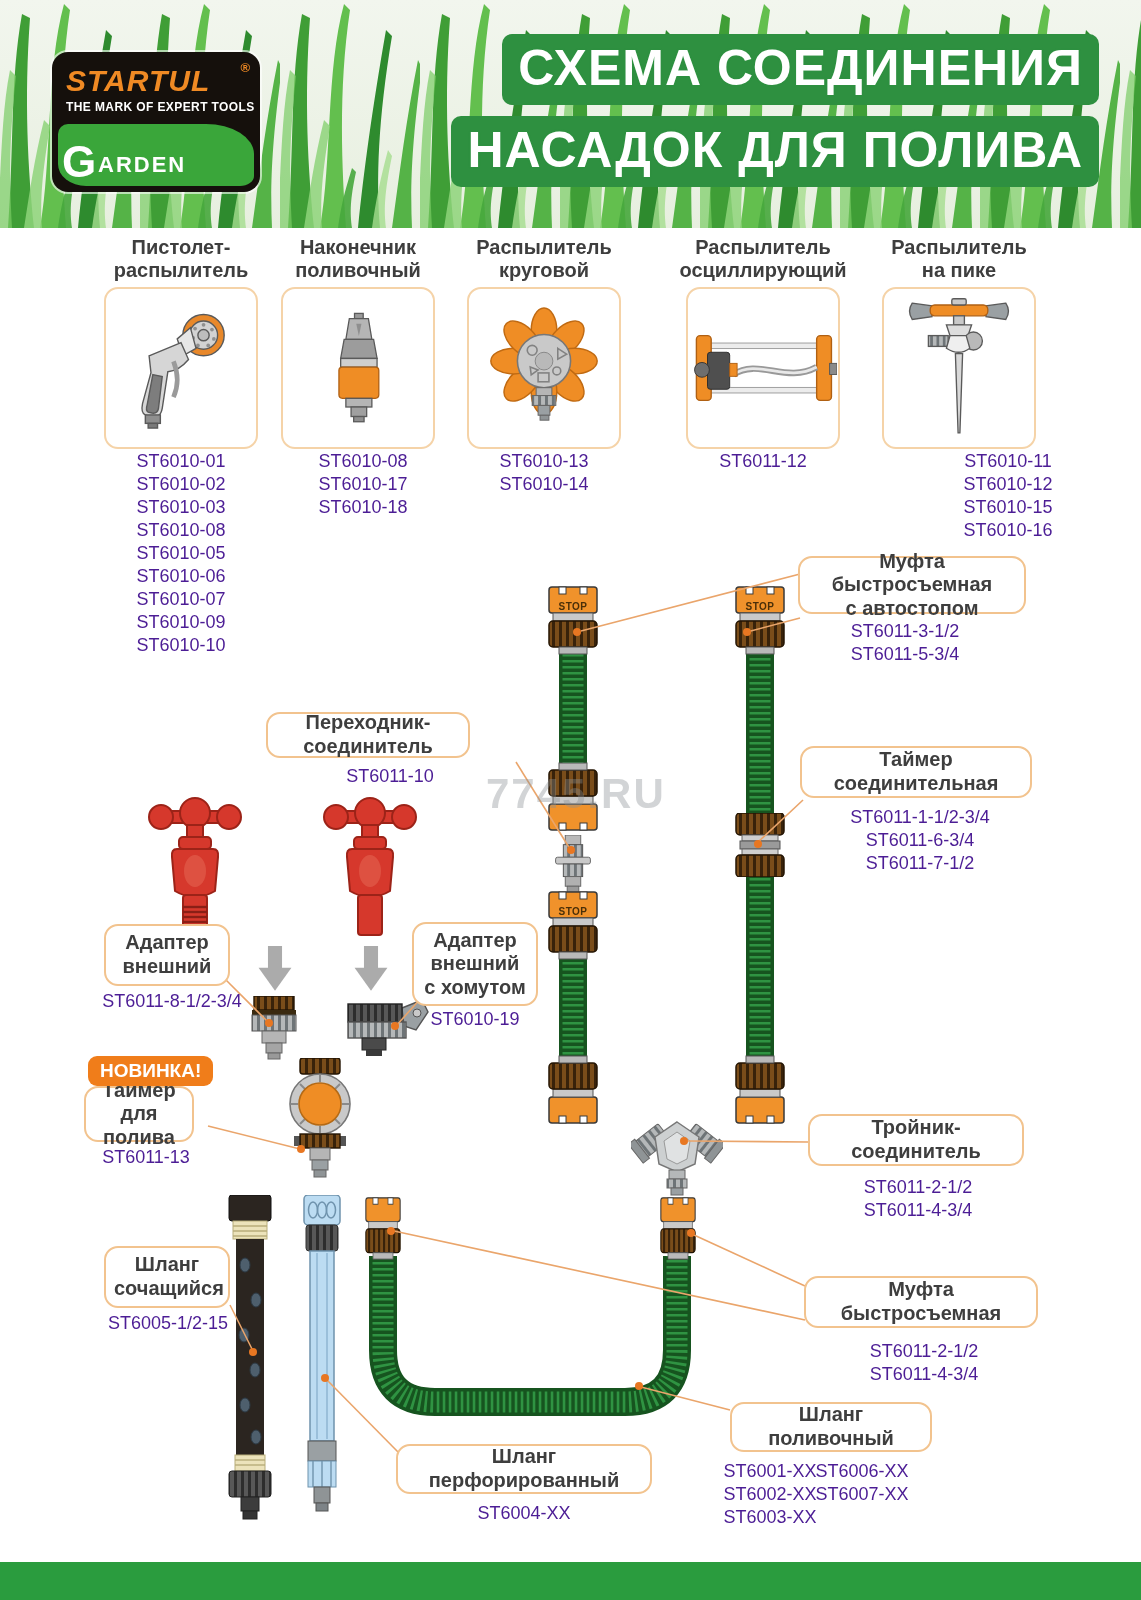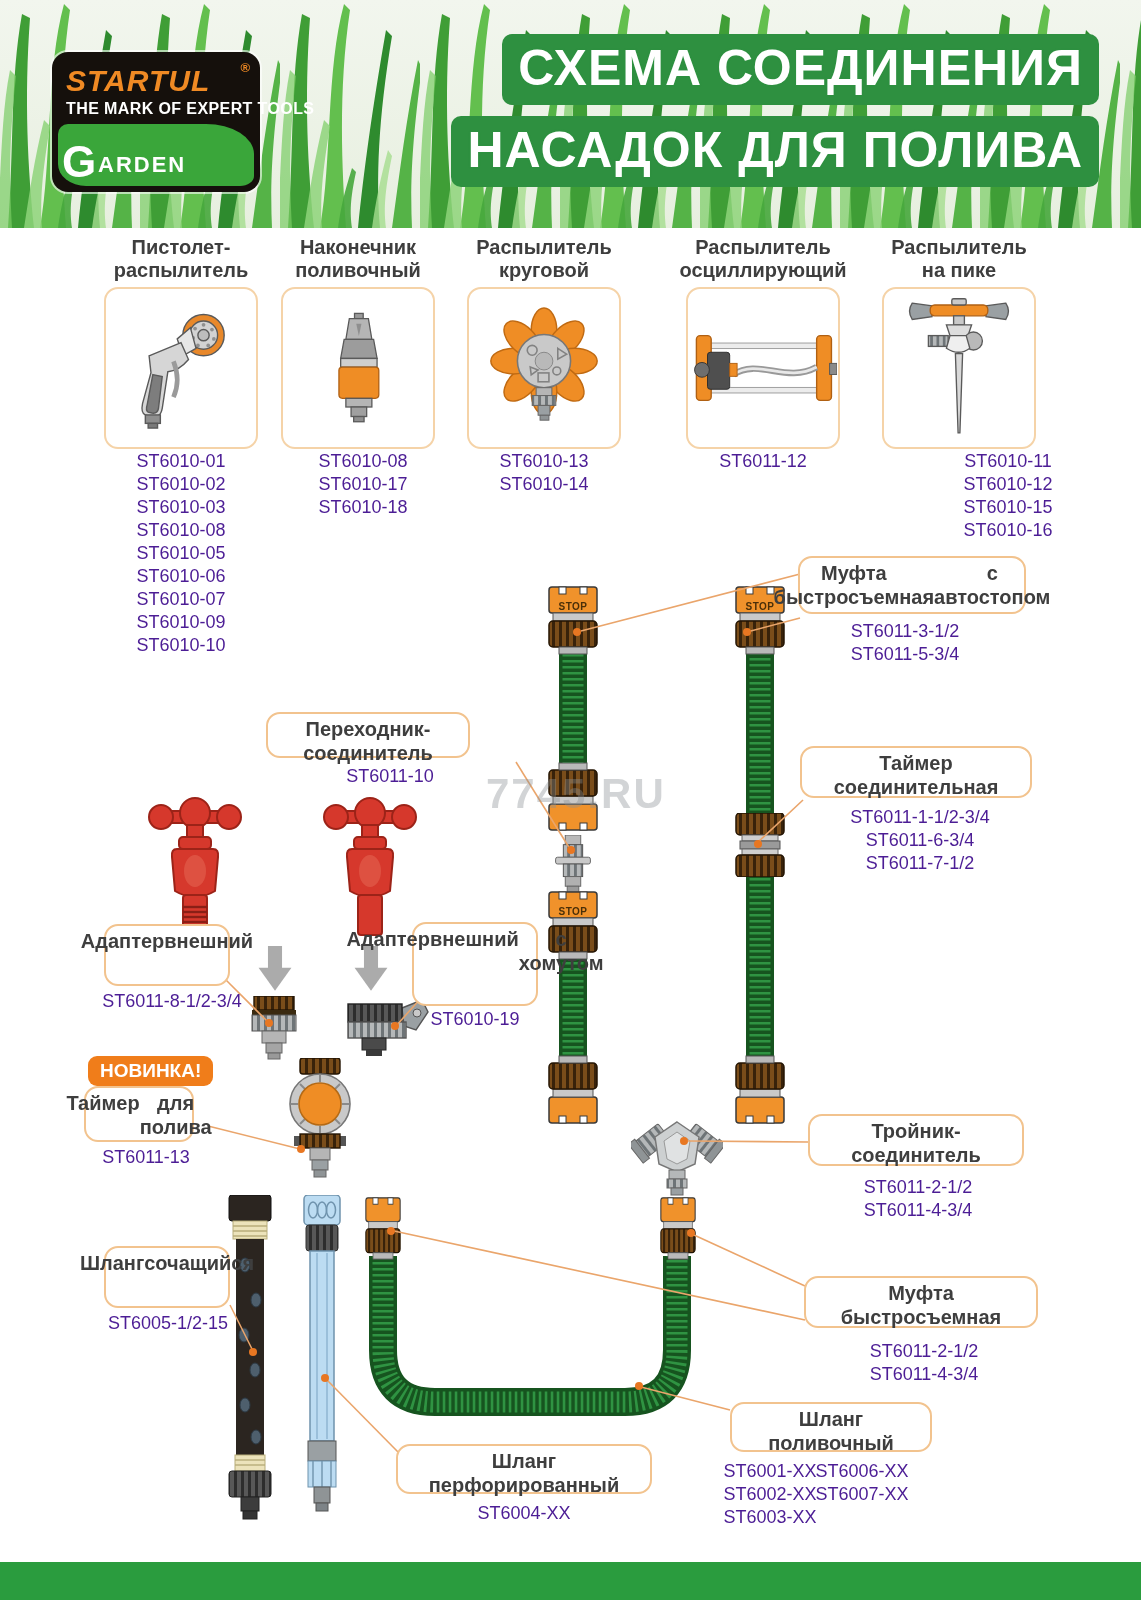--- a/index.html
+++ b/index.html
@@ -12,37 +12,37 @@
   .title-chip{position:absolute;background:#2e9040;color:#ffffff;font-weight:bold;
           font-size:50px;letter-spacing:1px;padding:5px 16px 8px;border-radius:10px;
           white-space:nowrap;z-index:3;text-shadow:0 0 2px #2e9040;}
   #title1{right:42px;top:34px;}
   #title2{right:42px;top:116px;}
   #logo{position:absolute;left:52px;top:52px;width:200px;height:140px;background:#15100c;
         border-radius:16px;z-index:3;box-shadow:0 0 0 2px rgba(255,255,255,.6);padding-left:8px;}
   #logo .brand{position:absolute;left:14px;top:12px;color:#f08a24;font-size:30px;font-weight:bold;
         font-style:italic;letter-spacing:1px;}
   #logo .reg{position:absolute;right:10px;top:8px;color:#f08a24;font-size:13px;font-weight:bold;}
-  #logo .tagline{position:absolute;left:14px;top:48px;color:#ffffff;font-size:16px;font-weight:bold;
+  #logo .tagline{position:absolute;left:14px;top:48px;color:#ffffff;font-size:12px;font-weight:bold;
         letter-spacing:.4px;white-space:nowrap;}
   #logo .swoosh{position:absolute;left:6px;right:6px;bottom:6px;height:62px;background:#3aa63a;
         border-radius:10px 48px 14px 28px / 10px 30px 10px 22px;}
   #logo .g-big{position:absolute;left:10px;bottom:8px;color:#ffffff;font-size:44px;font-weight:bold;line-height:1;}
   #logo .g-rest{position:absolute;left:46px;bottom:14px;color:#ffffff;font-size:22px;font-weight:bold;letter-spacing:2px;}
   
   .ptitle{position:absolute;transform:translateX(-50%);text-align:center;font-weight:bold;
         font-size:20px;color:#3e3e3e;line-height:23px;z-index:5;white-space:nowrap;}
   .pbox{position:absolute;width:154px;height:162px;border:2px solid #f5d3a8;border-radius:14px;
         background:#ffffff;display:flex;align-items:center;justify-content:center;z-index:4;box-sizing:border-box;}
   .codes{position:absolute;transform:translateX(-50%);text-align:center;color:#4c1d95;
         font-size:18px;line-height:23px;z-index:5;white-space:nowrap;}
   
   .lbl{position:absolute;background:#ffffff;border:2px solid #f2c38e;border-radius:14px;
        color:#3e3e3e;font-weight:bold;font-size:20px;text-align:center;display:flex;
-       flex-direction:row;justify-content:center;line-height:1.18;padding:4px 8px;
+       flex-direction:column;justify-content:center;line-height:1.18;padding:4px 8px;
        box-sizing:border-box;z-index:5;}
   .badge{position:absolute;background:#f07d1a;color:#ffffff;font-weight:bold;font-size:19px;
        padding:4px 12px;border-radius:9px;z-index:6;}
   
   .cmp{position:absolute;z-index:3;}
   .cmp svg{display:block;width:100%;height:100%;}
   #hoses,#leads{position:absolute;left:0;top:0;width:1141px;height:1600px;z-index:2;pointer-events:none;}
   #leads{z-index:4;}
   .stoptxt{position:absolute;width:56px;text-align:center;font-size:10px;font-weight:bold;
        color:#4a2f08;letter-spacing:.5px;z-index:4;}

